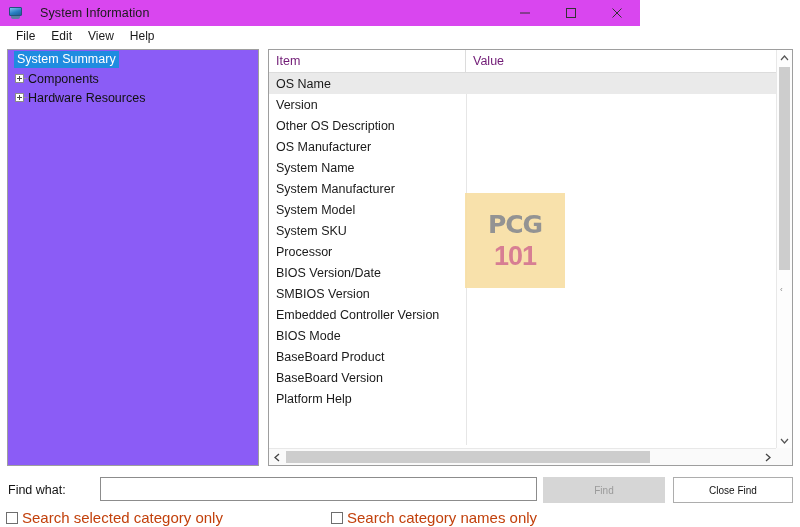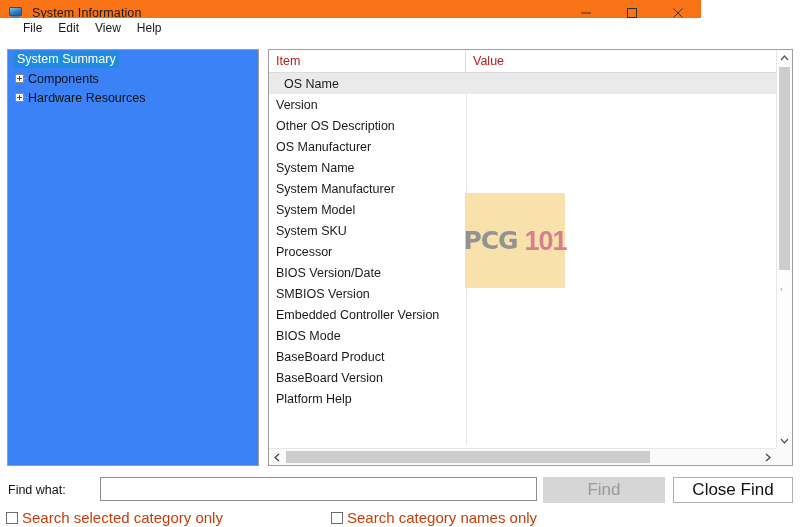--- a/index.html
+++ b/index.html
@@ -14,24 +14,25 @@
     font-size: 12px;
     color: #000000;
     overflow: hidden;
     position: relative;
   }
 
   
   .titlebar {
     position: absolute;
     left: 0; top: 0;
-    width: 701px; height: 26px;
-    background: #f97316;
-    display: flex;
-    align-items: center;
+    width: 640px; height: 26px;
+    background: #d946ef;
+    display: flex;
+    align-items: center;
+    gap: 8px;
   }
   .app-icon {
     width: 16px; height: 16px;
     margin-left: 8px; margin-right: 8px;
     position: relative;
     flex: none;
   }
   .app-icon .screen {
     position: absolute;
     left: 1px; top: 2px;
@@ -63,42 +64,42 @@
     width: 46px; height: 26px;
     display: flex;
     align-items: center;
     justify-content: center;
   }
   .win-btn svg { display: block; }
 
   
   .menubar {
     position: absolute;
-    left: 0; top: 18px;
+    left: 0; top: 26px;
     width: 800px; height: 20px;
     display: flex;
     align-items: center;
-    padding-left: 23px;
+    padding-left: 16px;
     box-sizing: border-box;
     background: #ffffff;
   }
   .menu-item {
     font-size: 12px;
     color: #1a1a1a;
     padding: 1px 8px 1px 0;
     margin-right: 8px;
     white-space: nowrap;
   }
 
   
   .tree-panel {
     position: absolute;
     left: 7px; top: 49px;
     width: 252px; height: 417px;
-    background: #3b82f6;
+    background: #8b5cf6;
     border: 1px solid #9e9e9e;
     box-sizing: border-box;
     overflow: hidden;
   }
   .tree-node {
     height: 19px;
     display: flex;
     align-items: center;
     padding-left: 4px;
     font-size: 12.5px;
@@ -166,21 +167,21 @@
     border-bottom: 1px solid #dcdcdc;
     box-sizing: border-box;
   }
   .col-head {
     position: absolute;
     top: 0;
     height: 22px;
     display: flex;
     align-items: center;
     font-size: 12.5px;
-    color: #b91c1c;
+    color: #701a75;
     box-sizing: border-box;
   }
   .col-head.item { left: 0; width: 197px; padding-left: 7px; border-right: 1px solid #dcdcdc; }
   .col-head.value { left: 197px; width: 310px; padding-left: 7px; }
 
   .rows {
     position: absolute;
     left: 0; top: 23px;
     width: 507px; height: 372px;
     overflow: hidden;
@@ -202,36 +203,36 @@
   }
   .row .cell-value {
     width: 310px;
     padding-left: 7px;
     box-sizing: border-box;
     font-size: 12.5px;
     color: #1a1a1a;
     white-space: nowrap;
     overflow: hidden;
   }
-  .row.selected { background: #eaeaea; padding-left: 8px; }
+  .row.selected { background: #eaeaea; }
   .col-sep {
     position: absolute;
     left: 197px; top: 23px;
     width: 1px; height: 372px;
     background: #e6e6e6;
   }
 
   
   .watermark {
     position: absolute;
     left: 196px; top: 143px;
     width: 100px; height: 95px;
     background: #f8dfa4;
     display: flex;
-    flex-direction: row;
+    flex-direction: column;
     align-items: center;
     justify-content: center;
     opacity: .92;
     pointer-events: none;
     gap: 7px;
   }
   .wm-top {
     font-family: "DejaVu Sans", sans-serif;
     font-weight: bold;
     font-size: 25px;
@@ -333,21 +334,21 @@
     padding: 0 4px;
     color: #111;
     outline: none;
   }
   .btn {
     position: absolute;
     height: 26px;
     border: 1px solid #adadad;
     box-sizing: border-box;
     font-family: "Liberation Sans", sans-serif;
-    font-size: 17px;
+    font-size: 10px;
     display: flex;
     align-items: center;
     justify-content: center;
   }
   .btn.find {
     left: 543px; top: 477px;
     width: 122px;
     background: #d6d6d6;
     border-color: #d6d6d6;
     color: #9a9a9a;

